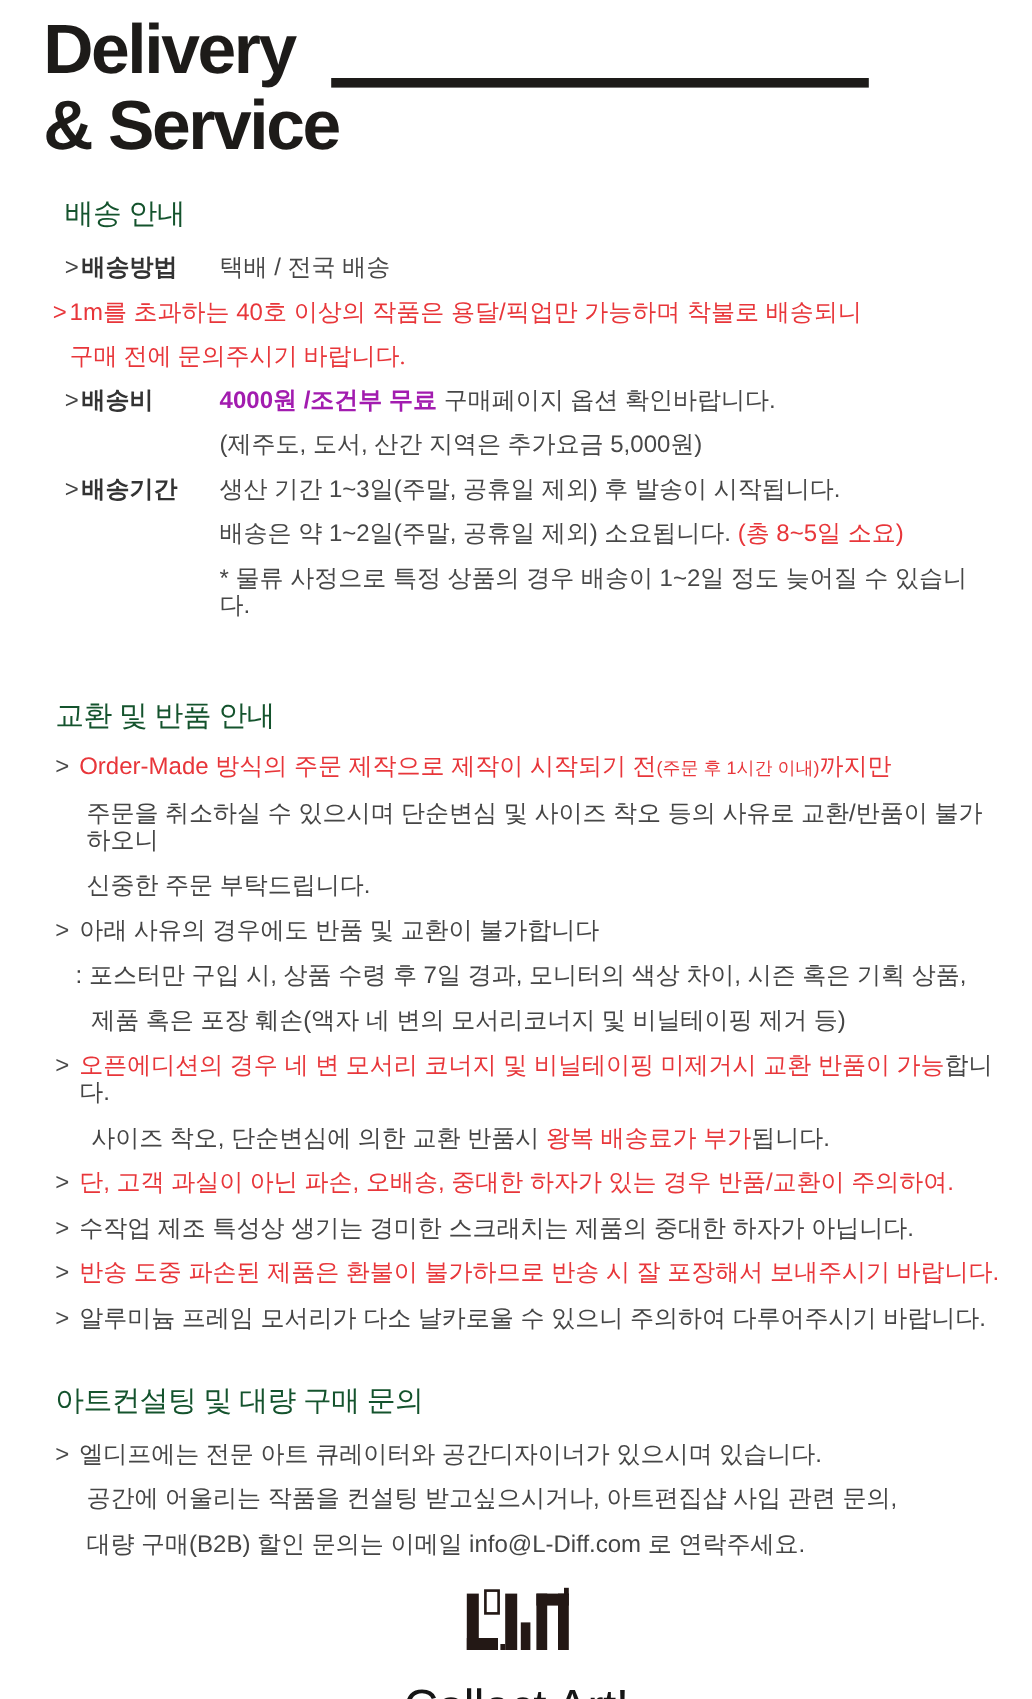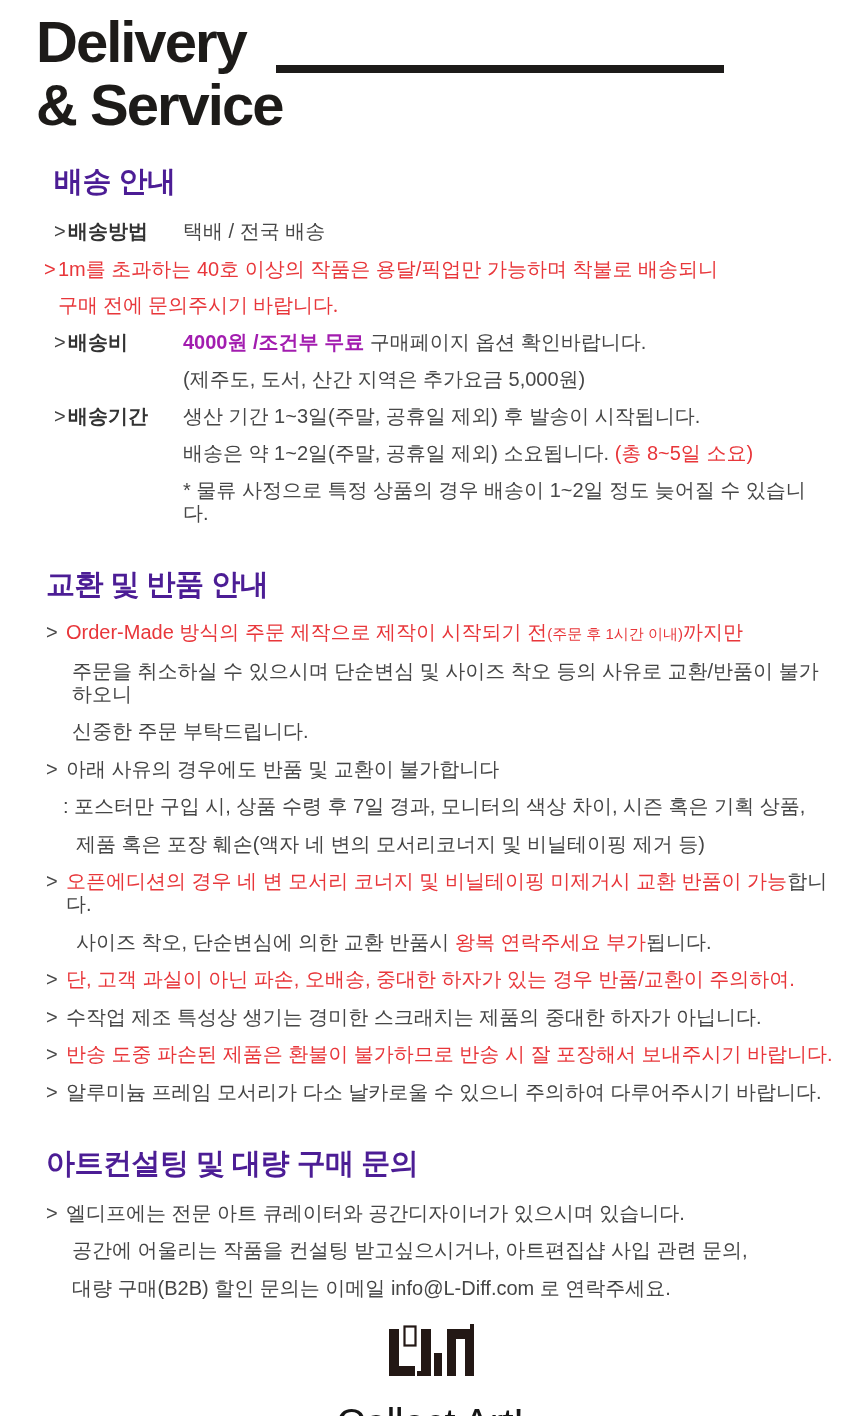--- a/index.html
+++ b/index.html
@@ -25,21 +25,21 @@
     letter-spacing:-2px;color:var(--ink);
   }
   .title-line1{display:flex;align-items:flex-end;}
   .title-rule{
     width:448px;height:8px;background:var(--ink);
     margin-left:30px;margin-top:4px;flex:none;
   }
 
   
   h2.sec-h{
-    font-size:29px;font-weight:700;color:#4c1d95;letter-spacing:-0.5px;
+    font-size:24px;font-weight:400;color:#14532d;letter-spacing:-0.5px;
   }
   .red{color:var(--red);}
   .bold{font-weight:700;color:#a21caf;}
   .sm{font-size:15px;}
   .bullet{flex:none;}
 
   
   .sec1{padding-left:54px;padding-right:30px;margin-top:26px;}
   .sec1 h2{margin-bottom:18px;}
   .s1-row{
@@ -52,21 +52,21 @@
   .s1-value{color:#474747;}
   .s1-gap{margin-bottom:15px;}
   .oversize{
     margin-left:-10px;font-size:20px;line-height:23px;margin-bottom:14px;
   }
   .oversize .l1{display:flex;margin-bottom:13px;}
   .oversize .bullet{width:14px;}
   .oversize .l2{padding-left:14px;font-family:Liberation Serif, serif;}
 
   
-  .sec2{padding-left:46px;padding-right:24px;margin-top:40px;}
+  .sec2{padding-left:46px;padding-right:24px;margin-top:63px;}
   .sec2 h2{margin-bottom:16px;}
   .line{
     display:flex;font-size:20px;line-height:23px;margin-bottom:14.5px;
     color:#454545;
   }
   .line .bullet{width:20px;color:#4a4a4a;}
   .cont{padding-left:26px;}
   .cont-colon{padding-left:17px;}
   .cont-deep{padding-left:30px;}
 
@@ -172,21 +172,21 @@
     <div class="line cont-deep">제품 혹은 포장 훼손(액자 네 변의 모서리코너지 및 비닐테이핑 제거 등)</div>
 
     <div class="line">
       <span class="bullet">&gt;</span>
       <span>
         <span class="red">오픈에디션의 경우 네 변 모서리 코너지 및 비닐테이핑 미제거시 교환 반품이 가능</span><span>합니다.</span>
       </span>
     </div>
     <div class="line cont-deep">
       <span>
-        <span>사이즈 착오, 단순변심에 의한 교환 반품시 </span><span class="red">왕복 연락주세요 부가</span><span>됩니다.</span>
+        <span>사이즈 착오, 단순변심에 의한 교환 반품시 </span><span class="red">왕복 배송료가 부가</span><span>됩니다.</span>
       </span>
     </div>
 
     <div class="line">
       <span class="bullet">&gt;</span>
       <span class="red">단, 고객 과실이 아닌 파손, 오배송, 중대한 하자가 있는 경우 반품/교환이 주의하여.</span>
     </div>
 
     <div class="line">
       <span class="bullet">&gt;</span>

